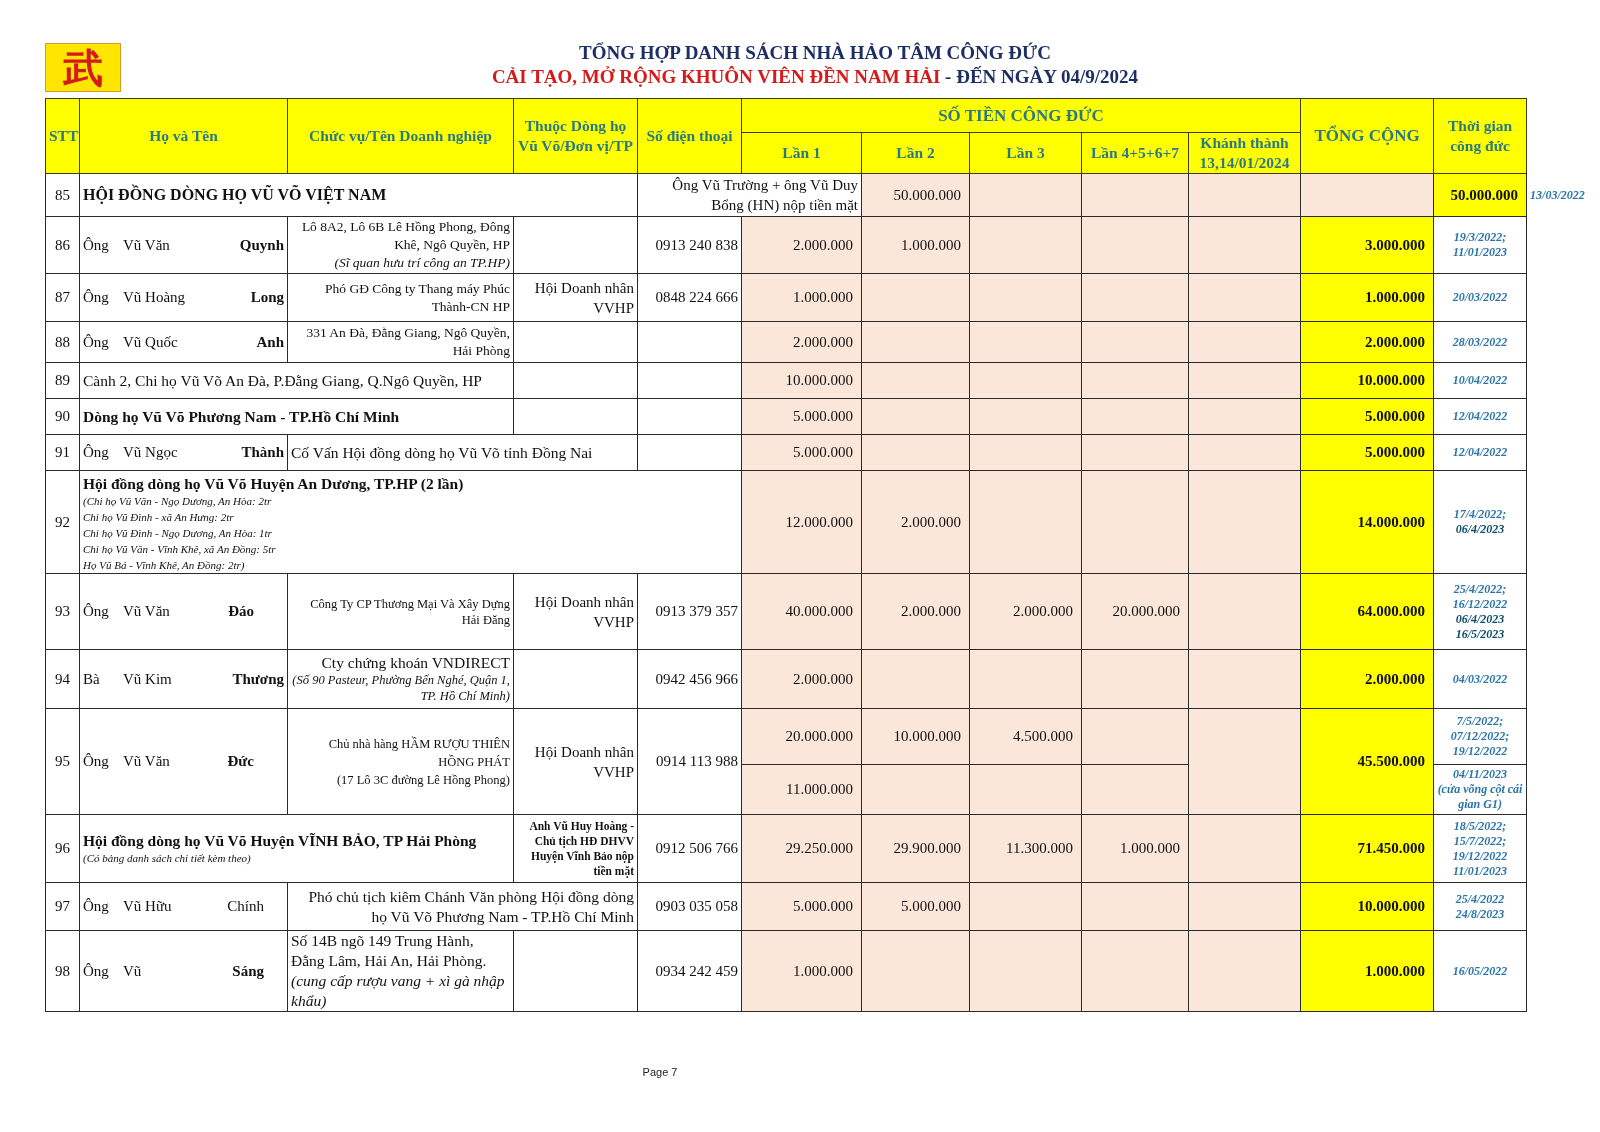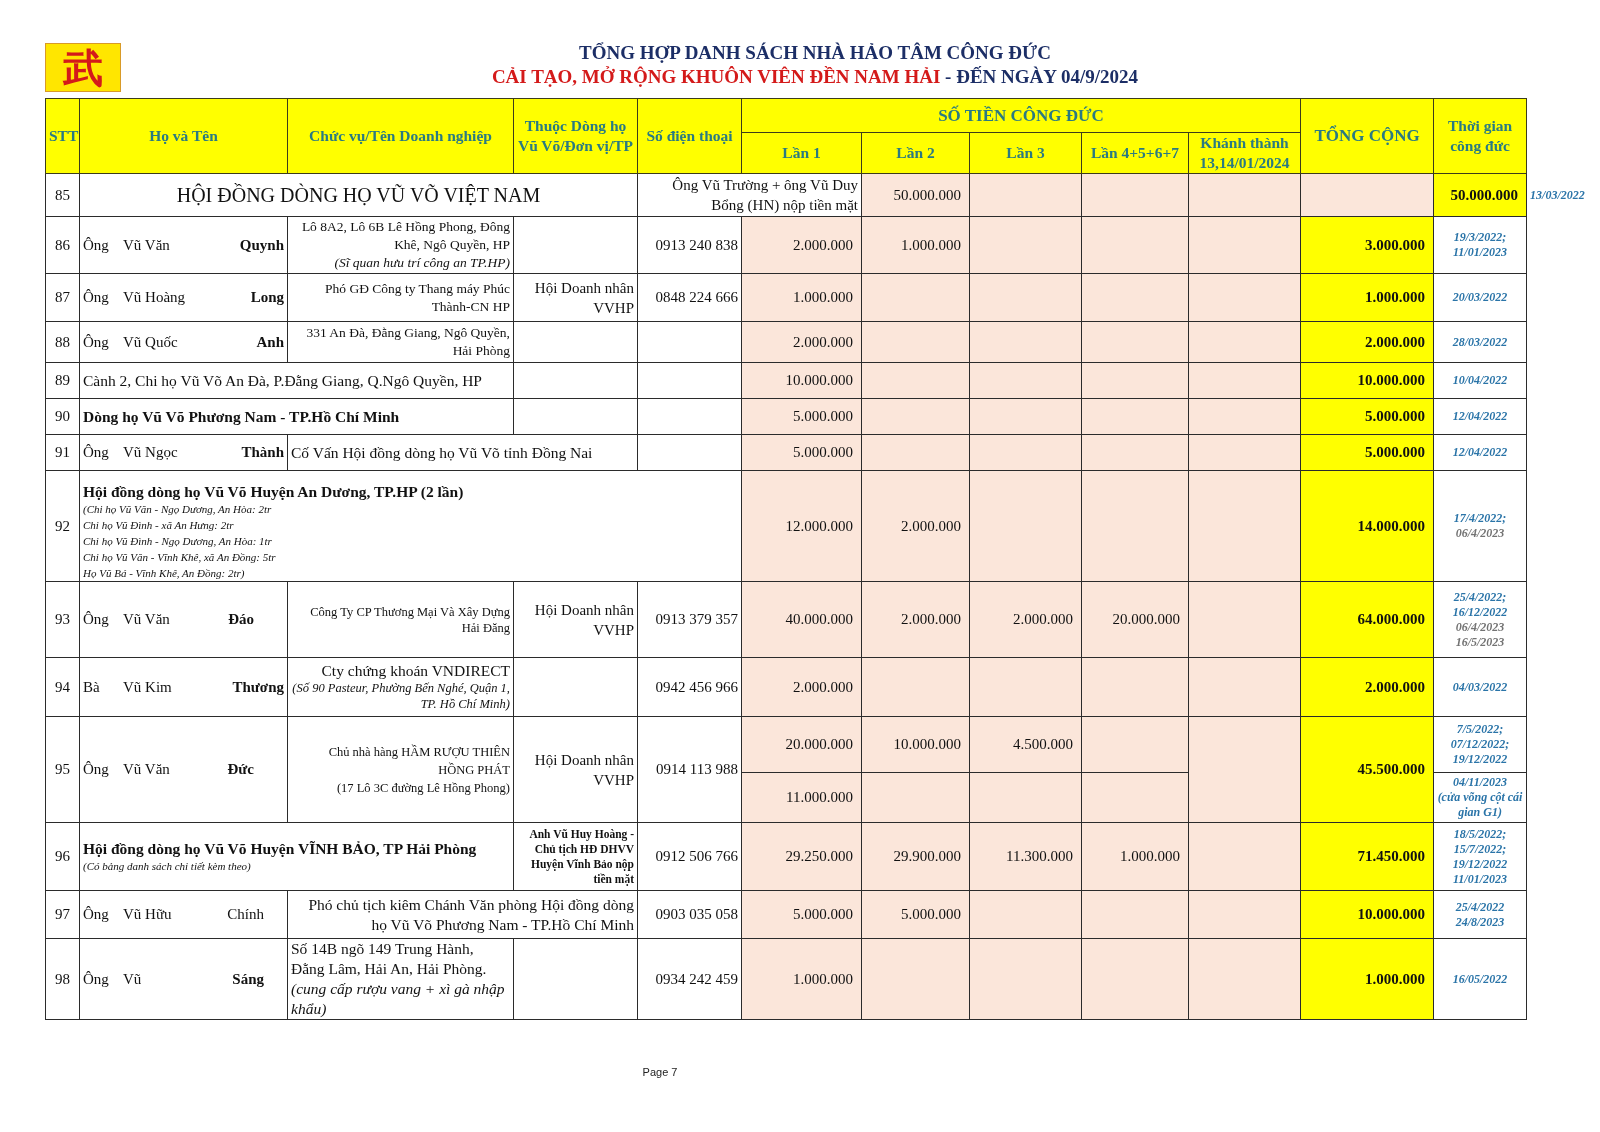--- a/index.html
+++ b/index.html
@@ -10,28 +10,28 @@
   .title2 { position:absolute; left:0; width:1600px; top:66px; text-align:center; padding-left:30px; box-sizing:border-box; font-size:19px; font-weight:bold; }
   .title2 .red { color:#d41a1a; }
   .title2 .blue { color:#1c2e66; }
   table { position:absolute; left:45px; top:98px; width:1481px; border-collapse:collapse; table-layout:fixed; }
   td, th { border:1px solid #2b2b2b; font-size:15px; padding:0 3px; vertical-align:middle; }
   th { background:#ffff00; color:#2a7a82; font-weight:bold; font-size:15.5px; line-height:20px; text-align:center; border-color:#3d3d1a; }
   .stt { text-align:center; }
   .money { background:#fbe6da; text-align:right; padding-right:8px; }
   .total { background:#ffff00; text-align:right; padding-right:8px; font-weight:bold; }
   .date { text-align:center; font-style:italic; font-weight:bold; font-size:12px; color:#2a74a8; line-height:15px; }
-  .date .r { color:#737373; }
+  .date .r { color:#0c4a6e; }
   .center { text-align:right; }
   .name-cell { white-space:nowrap; }
   .nm { display:flex; justify-content:space-between; align-items:center; }
   .nm .title-word { display:inline-block; width:40px;font-family:Liberation Serif, serif; }
   .nm .last { font-weight:bold; }
   .bold { font-weight:bold; }
-  .upper { font-weight:normal; font-size:20px;text-align:center; }
+  .upper { font-weight:bold; font-size:16px; }
   .it { font-style:italic; }
   .small { font-size:13.5px; line-height:18px; }
   .xsmall { font-size:11.5px; line-height:16px; }
   .sub-it { font-style:italic; font-size:11px; line-height:16px; display:block; }
   .page-footer { position:absolute; left:0; width:1320px; top:1066px; text-align:center; font-family:"Liberation Sans", sans-serif; font-size:11px; color:#222; }
   .lh { line-height:20px; }
 </style>
 </head>
 <body>
 
@@ -210,21 +210,21 @@
       <td class="money"></td>
       <td class="money"></td>
       <td class="total">5.000.000</td>
       <td class="date">
           <div>12/04/2022</div>
         </td>
     </tr>
 
     <tr style="height:100px">
       <td class="stt">92</td>
-      <td colspan="4" style="vertical-align:top; padding-top:12px">
+      <td colspan="4" style="vertical-align:top; padding-top:4px">
         <div class="bold" style="font-size:15.5px">Hội đồng dòng họ Vũ Võ Huyện An Dương, TP.HP (2 lần)</div>
         <span class="sub-it">(Chi họ Vũ Văn - Ngọ Dương, An Hòa: 2tr</span>
         <span class="sub-it">Chi họ Vũ Đình - xã An Hưng: 2tr</span>
         <span class="sub-it">Chi họ Vũ Đình - Ngọ Dương, An Hòa: 1tr</span>
         <span class="sub-it">Chi họ Vũ Văn - Vĩnh Khê, xã An Đồng: 5tr</span>
         <span class="sub-it">Họ Vũ Bá - Vĩnh Khê, An Đồng: 2tr)</span>
       </td>
       <td class="money">12.000.000</td>
       <td class="money">2.000.000</td>
       <td class="money"></td>

